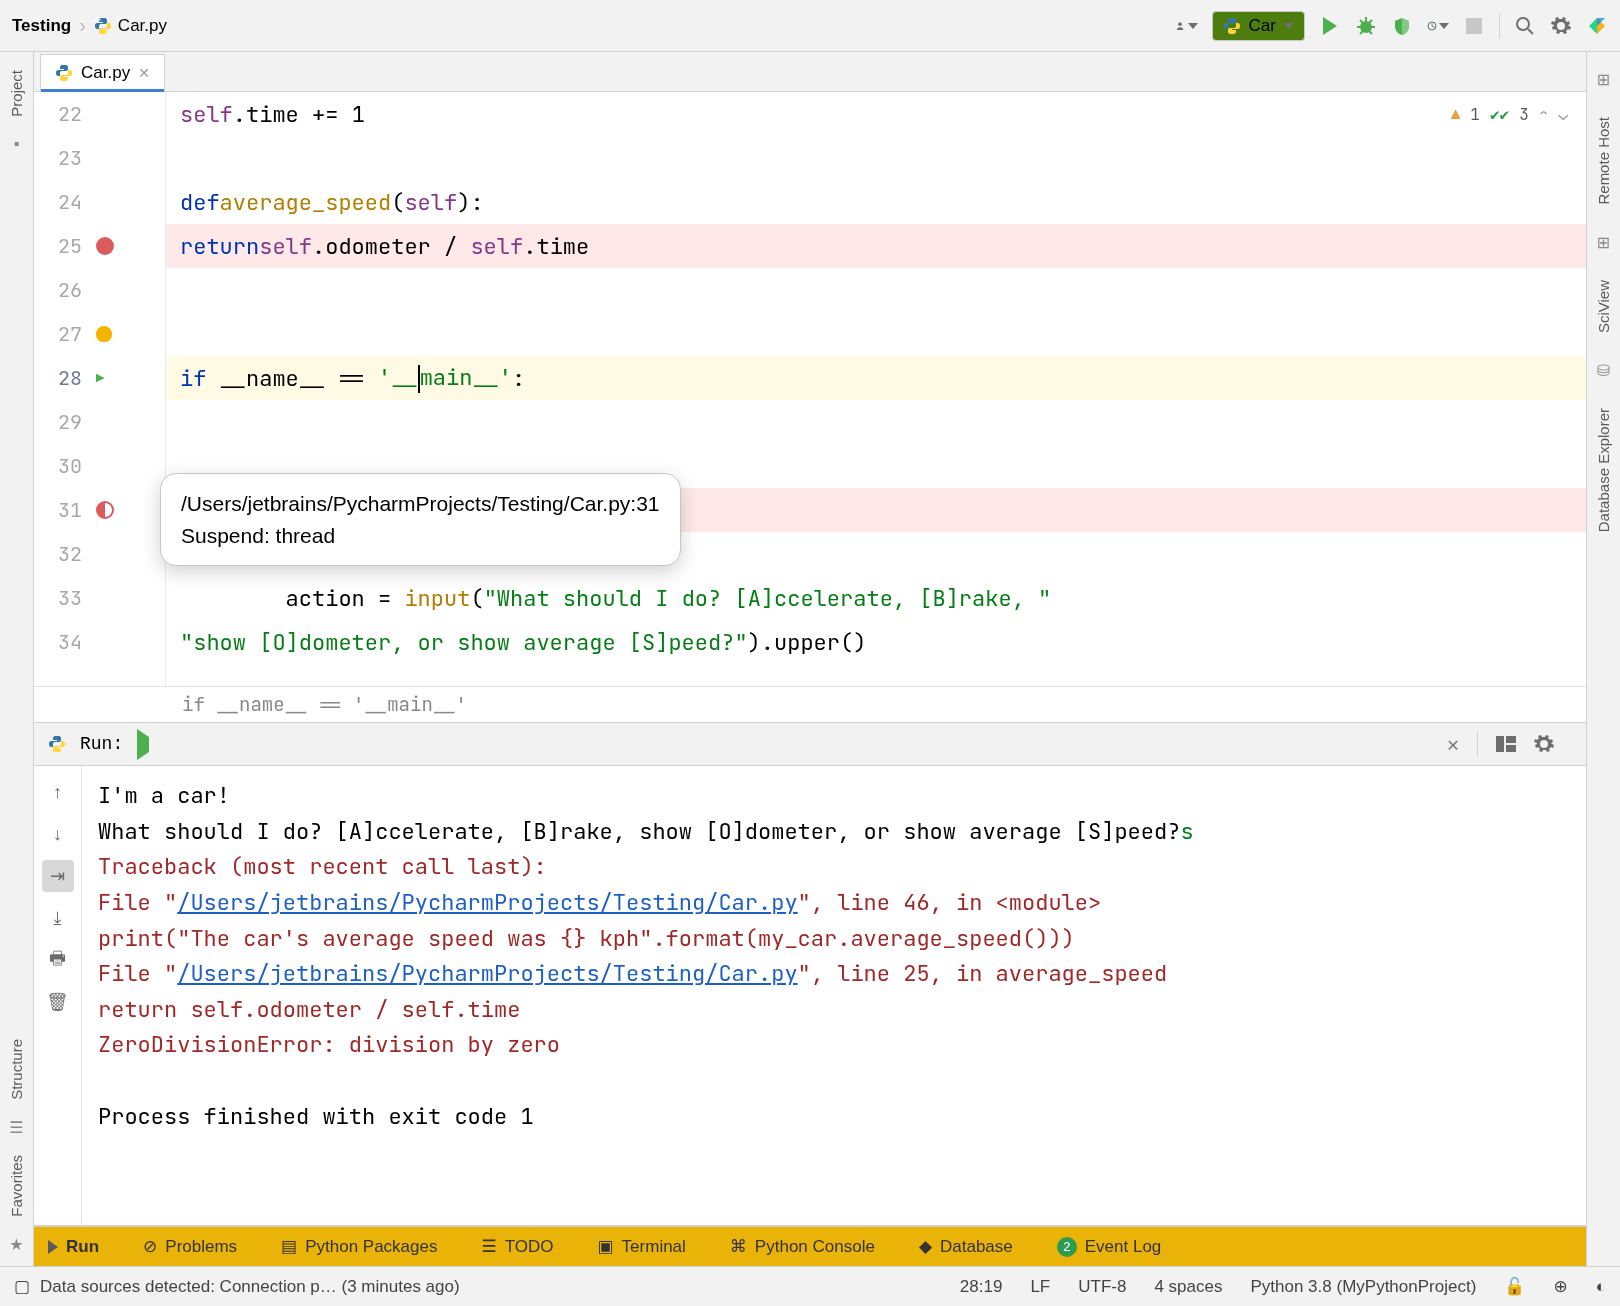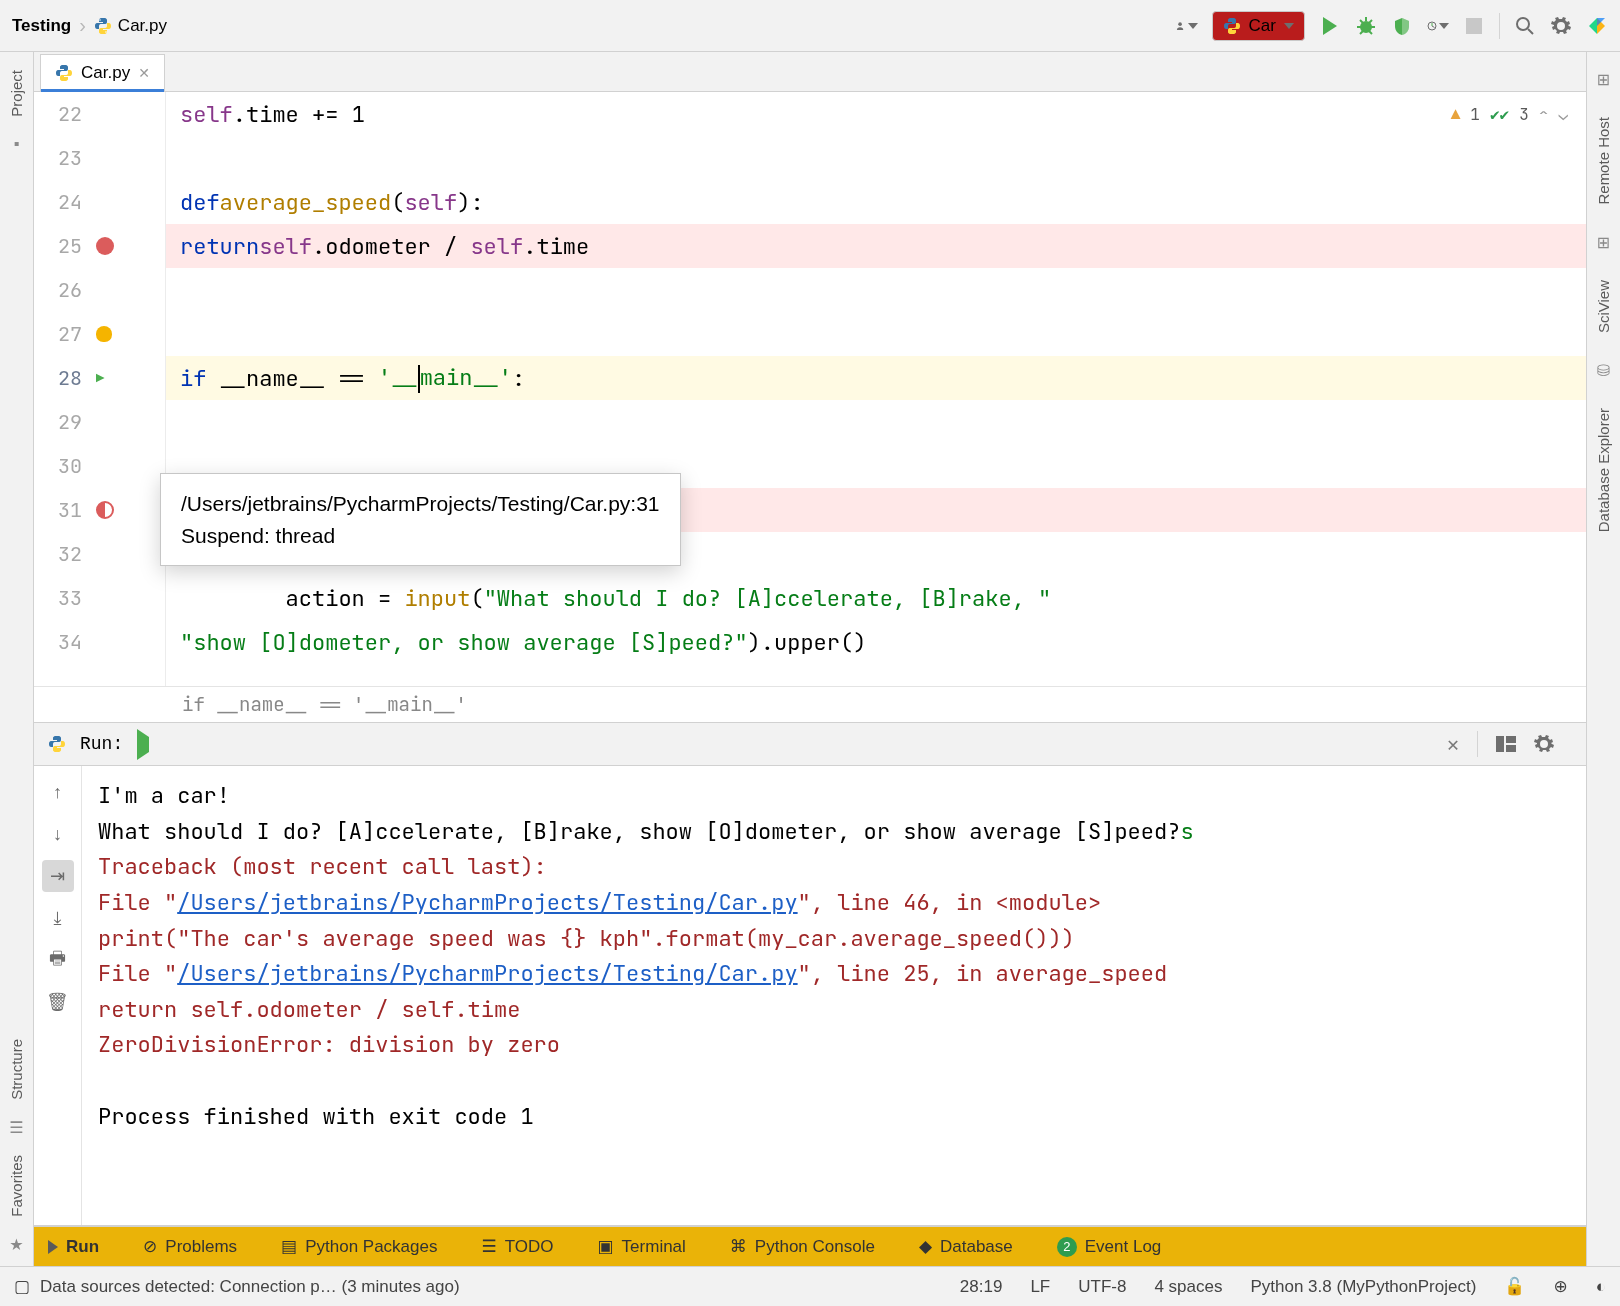--- a/index.html
+++ b/index.html
@@ -3,21 +3,21 @@
 <meta charset="utf-8">
 <style>
 * { margin:0; padding:0; box-sizing:border-box; }
 body { font-family: -apple-system, BlinkMacSystemFont, "Segoe UI", sans-serif; font-size:13px; color:#000; background:#f2f2f2; width:1620px; height:1306px; overflow:hidden; position:relative; }
 .toolbar-top { height:52px; display:flex; align-items:center; padding:0 12px; border-bottom:1px solid #d1d1d1; background:#f2f2f2; }
 .breadcrumb { display:flex; align-items:center; gap:6px; font-size:17px; }
 .breadcrumb .chev { color:#b8b8b8; font-size:20px; margin:0 2px; }
 .tb-spacer { flex:1; }
 .tb-right { display:flex; align-items:center; gap:14px; }
 .tb-icon { width:22px; height:22px; display:flex; align-items:center; justify-content:center; color:#6e6e6e; cursor:pointer; }
-.conf-select { border:1px solid #c9c9c9; border-radius:4px; padding:4px 10px; display:flex; align-items:center; gap:8px; background:#b91c1c; font-size:17px; }
+.conf-select { border:1px solid #c9c9c9; border-radius:4px; padding:4px 10px; display:flex; align-items:center; gap:8px; background:#4d7c0f; font-size:17px; }
 .tri-down { width:0; height:0; border-left:5px solid transparent; border-right:5px solid transparent; border-top:6px solid #6e6e6e; }
 .green-play { width:0; height:0; border-top:9px solid transparent; border-bottom:9px solid transparent; border-left:14px solid #4caf50; }
 .green-bug { color:#4caf50; font-size:20px; }
 .grey-stop { width:16px; height:16px; background:#c8c8c8; }
 .sep-v { width:1px; height:26px; background:#d4d4d4; }
 
 .main-row { display:flex; height:calc(100% - 52px - 40px); }
 .left-rail { width:34px; border-right:1px solid #d1d1d1; background:#f2f2f2; display:flex; flex-direction:column; align-items:center; padding-top:18px; gap:18px; }
 .rail-text { writing-mode:vertical-rl; transform:rotate(180deg); font-size:15px; color:#5a5a5a; text-align:center; }
 .rail-icon { color:#8a8a8a; font-size:16px; }
@@ -51,21 +51,21 @@
 .fn { color:#b07e00; }
 .str { color:#067d17; }
 .op { color:#000; }
 .cursor-caret { border-left:2px solid #000; height:28px; display:inline-block; vertical-align:middle; }
 
 .insp { position:absolute; top:12px; right:18px; display:flex; align-items:center; gap:10px; font-size:16px; color:#5a5a5a; }
 .warn-tri { color:#e8a33d; }
 .chk-dbl { color:#2e9c4f; }
 .insp .chev2 { color:#9a9a9a; cursor:pointer; }
 
-.tooltip { position:absolute; left:126px; top:381px; background:#fff; border:1px solid #c6c6c6; box-shadow:0 6px 20px rgba(0,0,0,.18); border-radius:0; padding:14px 20px; font-size:21px; line-height:1.5; z-index:50; }
+.tooltip { position:absolute; left:126px; top:381px; background:#fff; border:1px solid #c6c6c6; box-shadow:0 6px 20px rgba(0,0,0,.18); border-radius:16px; padding:14px 20px; font-size:21px; line-height:1.5; z-index:50; }
 
 .bc-bottom { height:36px; border-top:1px solid #e4e4e4; background:#fff; display:flex; align-items:center; padding-left:148px; font-family:"JetBrains Mono","Menlo",monospace; font-size:19px; color:#888; }
 
 .run-header { height:44px; background:#f2f2f2; border-top:1px solid #d1d1d1; border-bottom:1px solid #d1d1d1; display:flex; align-items:center; padding:0 14px; gap:14px;font-family:Liberation Mono, monospace; }
 .run-header .label { font-size:18px; }
 .run-header .right { margin-left:auto; display:flex; align-items:center; gap:18px; }
 .small-play { width:0; height:0; border-top:8px solid transparent; border-bottom:8px solid transparent; border-left:12px solid #4caf50; }
 .small-stop { width:14px; height:14px; background:#c2c2c2; }
 .close-x { font-size:20px; color:#7a7a7a; cursor:pointer; }
 .gear-run { color:#7a7a7a; font-size:20px; }

